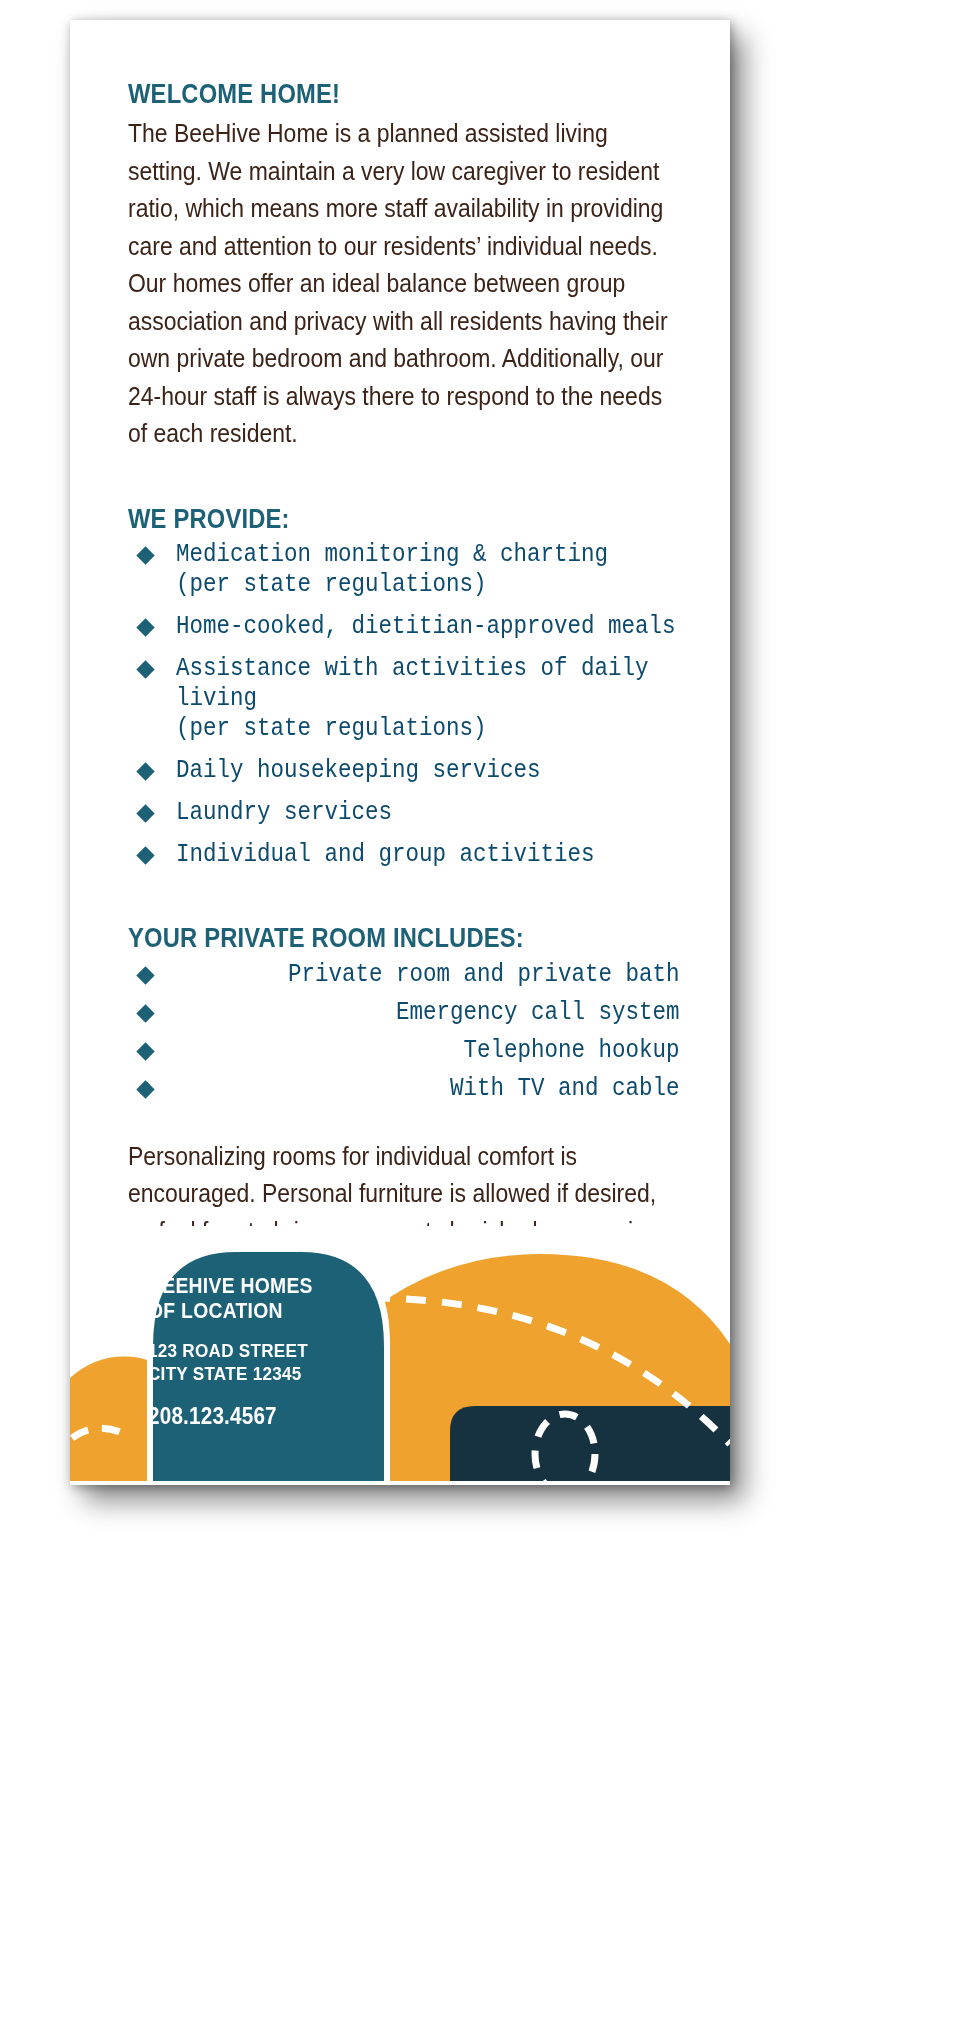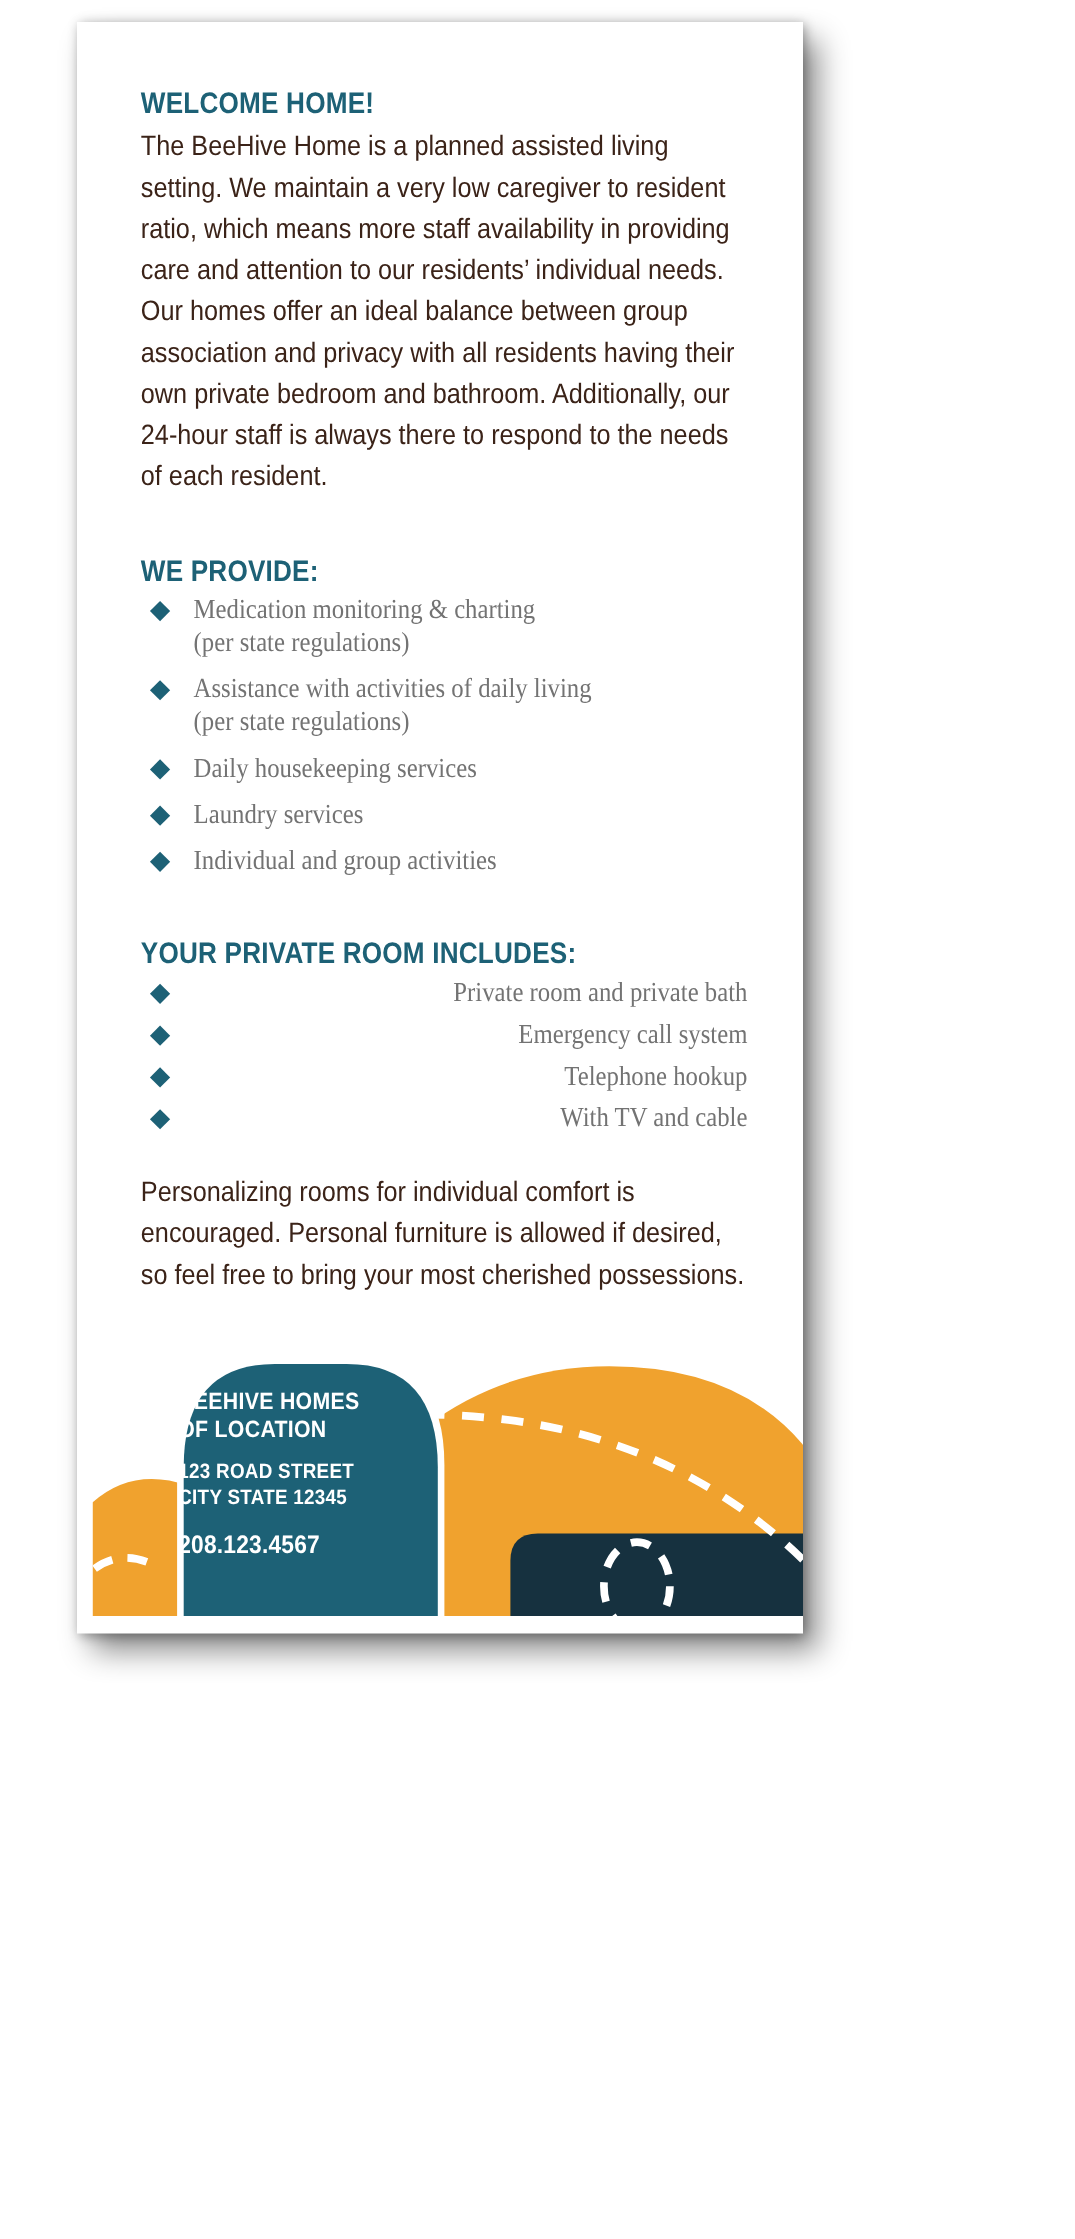--- a/index.html
+++ b/index.html
@@ -74,22 +74,22 @@
 
   
   ul.bullets {
     list-style: none;
     margin: 0;
     padding: 0;
   }
   ul.bullets li {
     position: relative;
     padding-left: 48px;
-    color: #737373;
-    font-family: Liberation Serif, serif;
+    color: #0c4a6e;
+    font-family: Liberation Mono, monospace;
     font-size: 25px;
     line-height: 30px;
     margin-bottom: 12px;
   }
   ul.bullets.tight li { margin-bottom: 8px; text-align: right; }
   ul.bullets li .btxt {
     display: block;
     transform: scaleX(0.9);
     transform-origin: left top;
     width: 111%;
@@ -107,25 +107,24 @@
     width: 13px;
     height: 13px;
     background: #1d6176;
     transform: rotate(45deg);
   }
 
   
   .footer-art {
     position: absolute;
     left: 0;
-    bottom: 16px;
+    bottom: 4px;
     width: 660px;
     height: 255px;
     overflow: hidden;
-    margin-left: 14px;
   }
   .footer-art svg { display: block; }
 
   .badge-text {
     position: absolute;
     left: 78px;
     top: 48px;
     width: 230px;
     color: #ffffff;
     font-family: "Liberation Sans Narrow", "Liberation Sans", sans-serif;
@@ -176,20 +175,24 @@
 
       <h2 class="heading h-we">WE PROVIDE:</h2>
       <ul class="bullets">
         <li>
           <span class="diamond"></span>
           <span class="btxt">Medication monitoring &amp; charting</span>
           <span class="sub">(per state regulations)</span>
         </li>
         <li>
           <span class="diamond"></span>
+          <span class="btxt">Home-cooked, dietitian-approved meals</span>
+        </li>
+        <li>
+          <span class="diamond"></span>
           <span class="btxt">Assistance with activities of daily living</span>
           <span class="sub">(per state regulations)</span>
         </li>
         <li>
           <span class="diamond"></span>
           <span class="btxt">Daily housekeeping services</span>
         </li>
         <li>
           <span class="diamond"></span>
           <span class="btxt">Laundry services</span>

